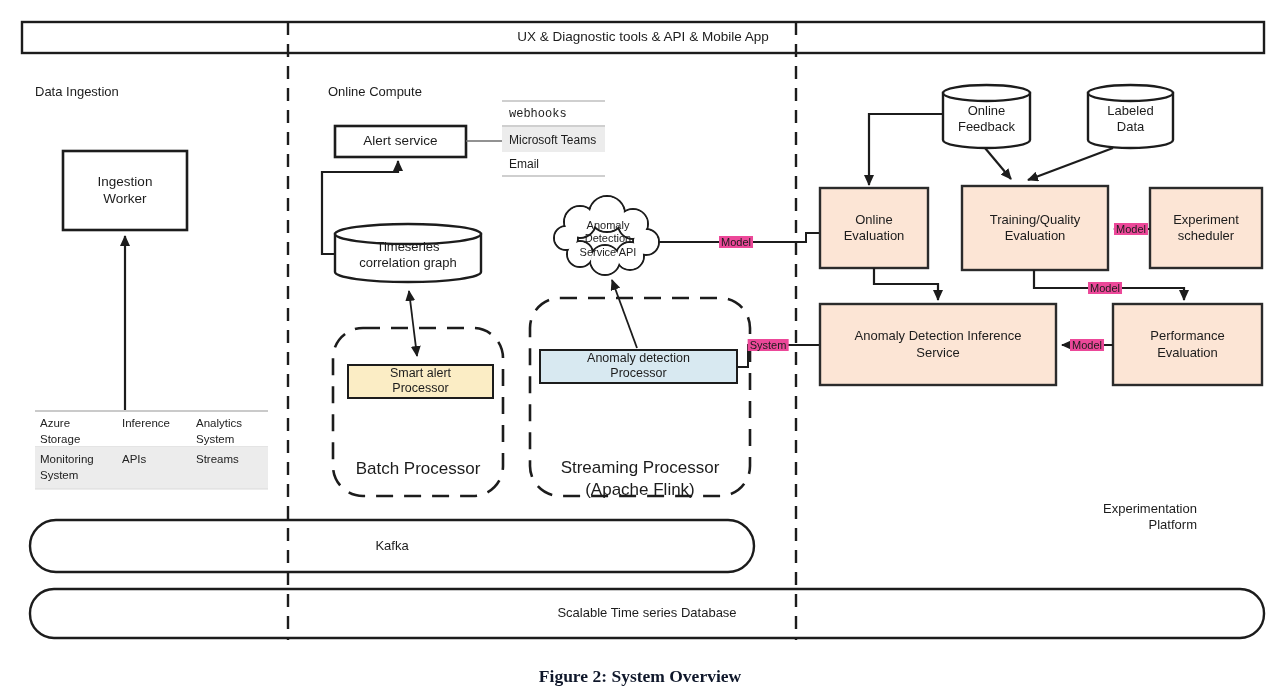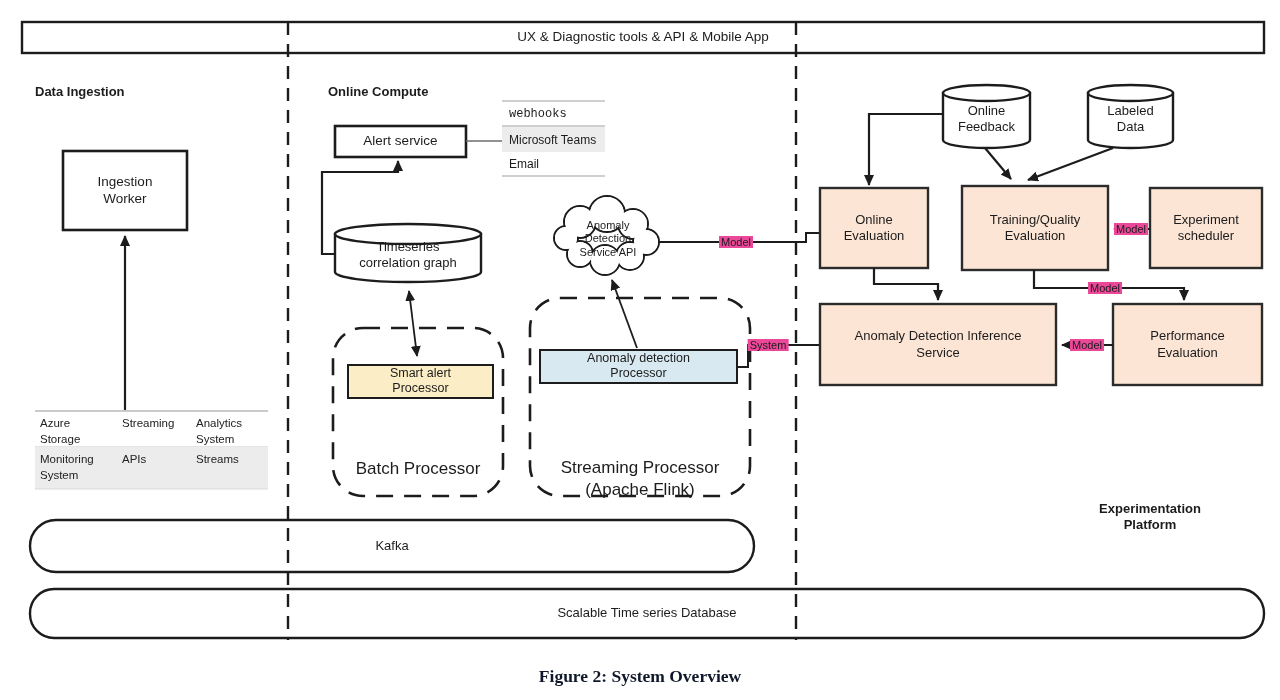--- a/index.html
+++ b/index.html
@@ -3,21 +3,21 @@
 <meta charset="utf-8">
 <style>
   html,body{margin:0;padding:0;background:#ffffff;}
   .canvas{position:relative;width:1280px;height:700px;background:#ffffff;overflow:hidden;
           font-family:"Liberation Sans",sans-serif;color:#1c1c1c;}
   .layer{position:absolute;left:0;top:0;}
   .lbl{position:absolute;display:flex;align-items:center;justify-content:center;
        text-align:center;white-space:pre-line;line-height:1.25;color:#1c1c1c;
        font-size:13px;pointer-events:none;}
   .lbl.left{justify-content:flex-start;text-align:left;}
-  .lbl.bold{font-weight:bold;}
+  .lbl.bold{font-weight:normal;text-align:right;}
   .lbl.big{font-size:17px;}
   .lbl.small{font-size:12px;}
   .lbl.tiny{font-size:11px;line-height:1.2;}
   .edge-lbl{position:absolute;transform:translate(-50%,-50%);background:#ec4899;
             font-size:11px;padding:0 2px;color:#1c1c1c;pointer-events:none;}
   .caption{position:absolute;left:0;top:666px;width:1280px;text-align:center;
            font-family:"Liberation Serif",serif;font-weight:bold;font-size:17.5px;color:#0f172a;}
   .cell{position:absolute;font-size:11.5px;line-height:1.4;white-space:pre-line;color:#222;}
 </style>
 </head>
@@ -163,21 +163,21 @@
   <div class="lbl" style="left:30px;top:589px;width:1234px;height:49px;">Scalable Time series Database</div>
 
   <div class="edge-lbl" style="left:736px;top:242px;">Model</div>
   <div class="edge-lbl" style="left:768px;top:345px;">System</div>
   <div class="edge-lbl" style="left:1131px;top:229px;">Model</div>
   <div class="edge-lbl" style="left:1105px;top:288px;">Model</div>
   <div class="edge-lbl" style="left:1087px;top:345px;">Model</div>
 
   <div class="cell" style="left:40px;top:415px;width:78px;">Azure
 Storage</div>
-  <div class="cell" style="left:122px;top:415px;width:70px;">Streaming</div>
+  <div class="cell" style="left:122px;top:415px;width:70px;">Inference</div>
   <div class="cell" style="left:196px;top:415px;width:70px;">Analytics
 System</div>
   <div class="cell" style="left:40px;top:451px;width:78px;">Monitoring
 System</div>
   <div class="cell" style="left:122px;top:451px;width:70px;">APIs</div>
   <div class="cell" style="left:196px;top:451px;width:70px;">Streams</div>
 
   <div class="caption">Figure 2: System Overview</div>
 </div>
 

